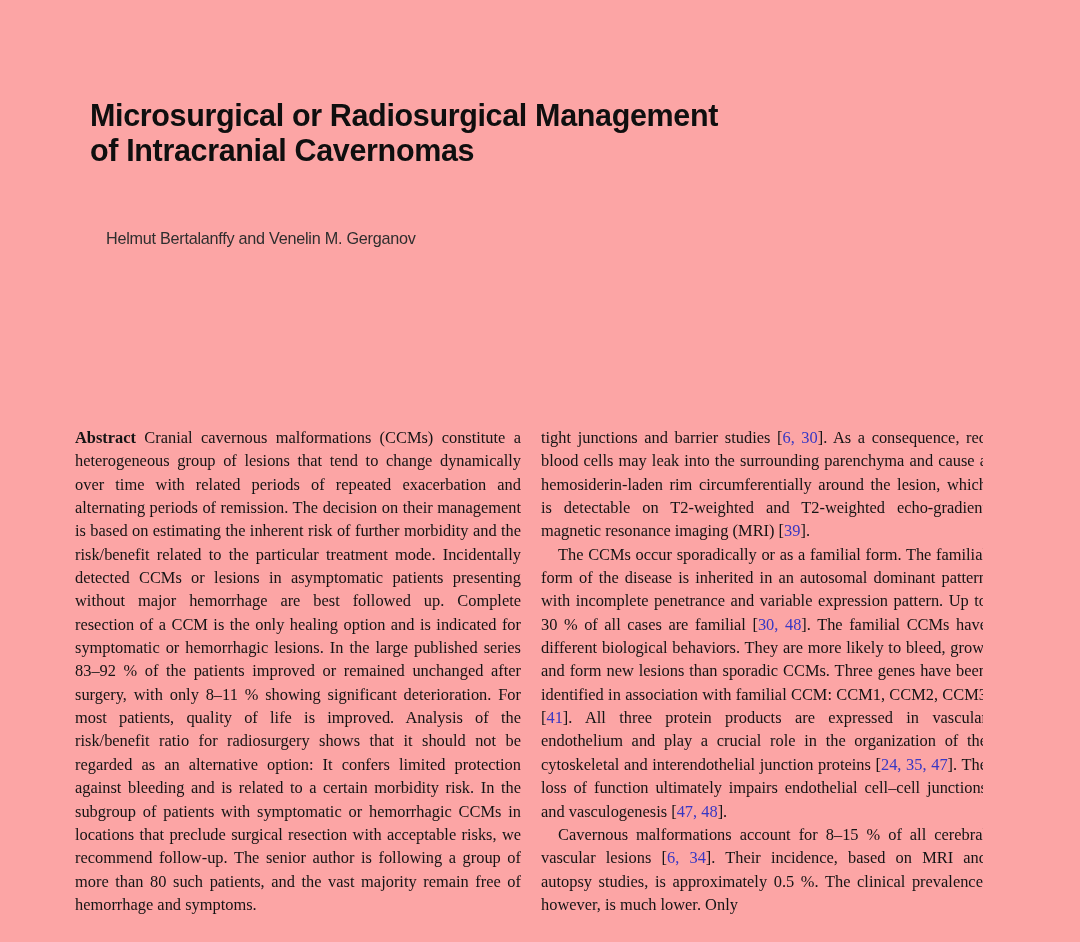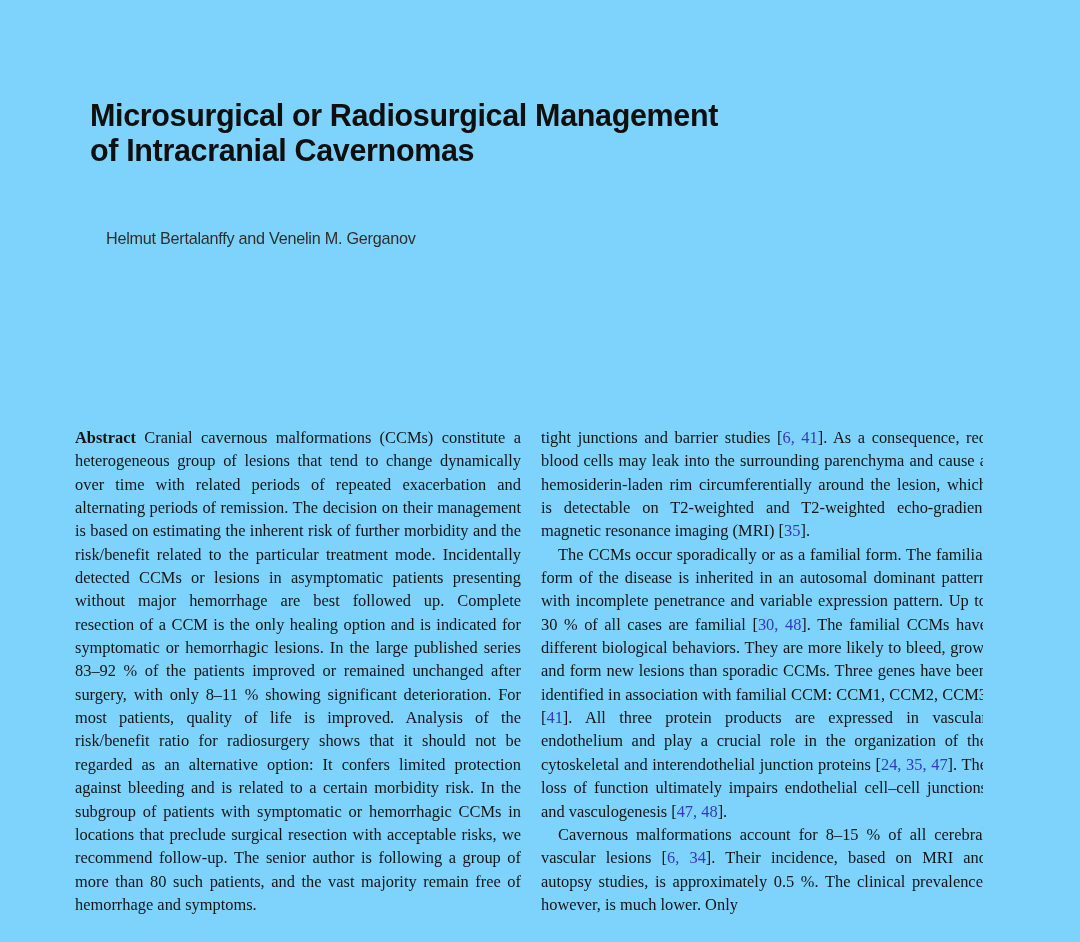--- a/index.html
+++ b/index.html
@@ -11,21 +11,21 @@
     width: 1080px;
     height: 942px;
     overflow: hidden;
     font-family: "Liberation Serif", serif;
     color: #1a1a1a;
   }
   .page {
     position: relative;
     width: 1080px;
     height: 942px;
-    background: #7dd3fc;
+    background: #fca5a5;
     overflow: hidden;
   }
 
   
   .header {
     position: absolute;
     left: 90px;
     top: 98px;
     width: 700px;
   }
@@ -110,21 +110,21 @@
   </div>
 
   <div class="columns">
 
     <div class="col col-left">
       <p><span class="lbl-abstract">Abstract</span><span> Cranial cavernous malformations (CCMs) constitute a heterogeneous group of lesions that tend to change dynamically over time with related periods of repeated exacerbation and alternating periods of remission. The decision on their management is based on estimating the inherent risk of further morbidity and the risk/benefit related to the particular treatment mode. Incidentally detected CCMs or lesions in asymptomatic patients presenting without major hemorrhage are best followed up. Complete resection of a CCM is the only healing option and is indicated for symptomatic or hemorrhagic lesions. In the large published series 83–92 % of the patients improved or remained unchanged after surgery, with only 8–11 % showing significant deterioration. For most patients, quality of life is improved. Analysis of the risk/benefit ratio for radiosurgery shows that it should not be regarded as an alternative option: It confers limited protection against bleeding and is related to a certain morbidity risk. In the subgroup of patients with symptomatic or hemorrhagic CCMs in locations that preclude surgical resection with acceptable risks, we recommend follow-up. The senior author is following a group of more than 80 such patients, and the vast majority remain free of hemorrhage and symptoms.</span></p>
     </div>
 
     <div class="col col-right">
 
-      <p><span>tight junctions and barrier studies [</span><span class="cite">6, 41</span><span>]. As a consequence, red blood cells may leak into the surrounding parenchyma and cause a hemosiderin-laden rim circumferentially around the lesion, which is detectable on T2-weighted and T2-weighted echo-gradient magnetic resonance imaging (MRI) [</span><span class="cite">35</span><span>].</span></p>
+      <p><span>tight junctions and barrier studies [</span><span class="cite">6, 30</span><span>]. As a consequence, red blood cells may leak into the surrounding parenchyma and cause a hemosiderin-laden rim circumferentially around the lesion, which is detectable on T2-weighted and T2-weighted echo-gradient magnetic resonance imaging (MRI) [</span><span class="cite">39</span><span>].</span></p>
 
       <p class="indent"><span>The CCMs occur sporadically or as a familial form. The familial form of the disease is inherited in an autosomal dominant pattern with incomplete penetrance and variable expression pattern. Up to 30 % of all cases are familial [</span><span class="cite">30, 48</span><span>]. The familial CCMs have different biological behaviors. They are more likely to bleed, grow, and form new lesions than sporadic CCMs. Three genes have been identified in association with familial CCM: </span><span class="gene">CCM1</span><span>, </span><span class="gene">CCM2</span><span>, </span><span class="gene">CCM3</span><span> [</span><span class="cite">41</span><span>]. All three protein products are expressed in vascular endothelium and play a crucial role in the organization of the cytoskeletal and interendothelial junction proteins [</span><span class="cite">24, 35, 47</span><span>]. The loss of function ultimately impairs endothelial cell–cell junctions and vasculogenesis [</span><span class="cite">47, 48</span><span>].</span></p>
 
       <p class="indent"><span>Cavernous malformations account for 8–15 % of all cerebral vascular lesions [</span><span class="cite">6, 34</span><span>]. Their incidence, based on MRI and autopsy studies, is approximately 0.5 %. The clinical prevalence, however, is much lower. Only</span></p>
 
     </div>
   </div>
 
 </div>
 

